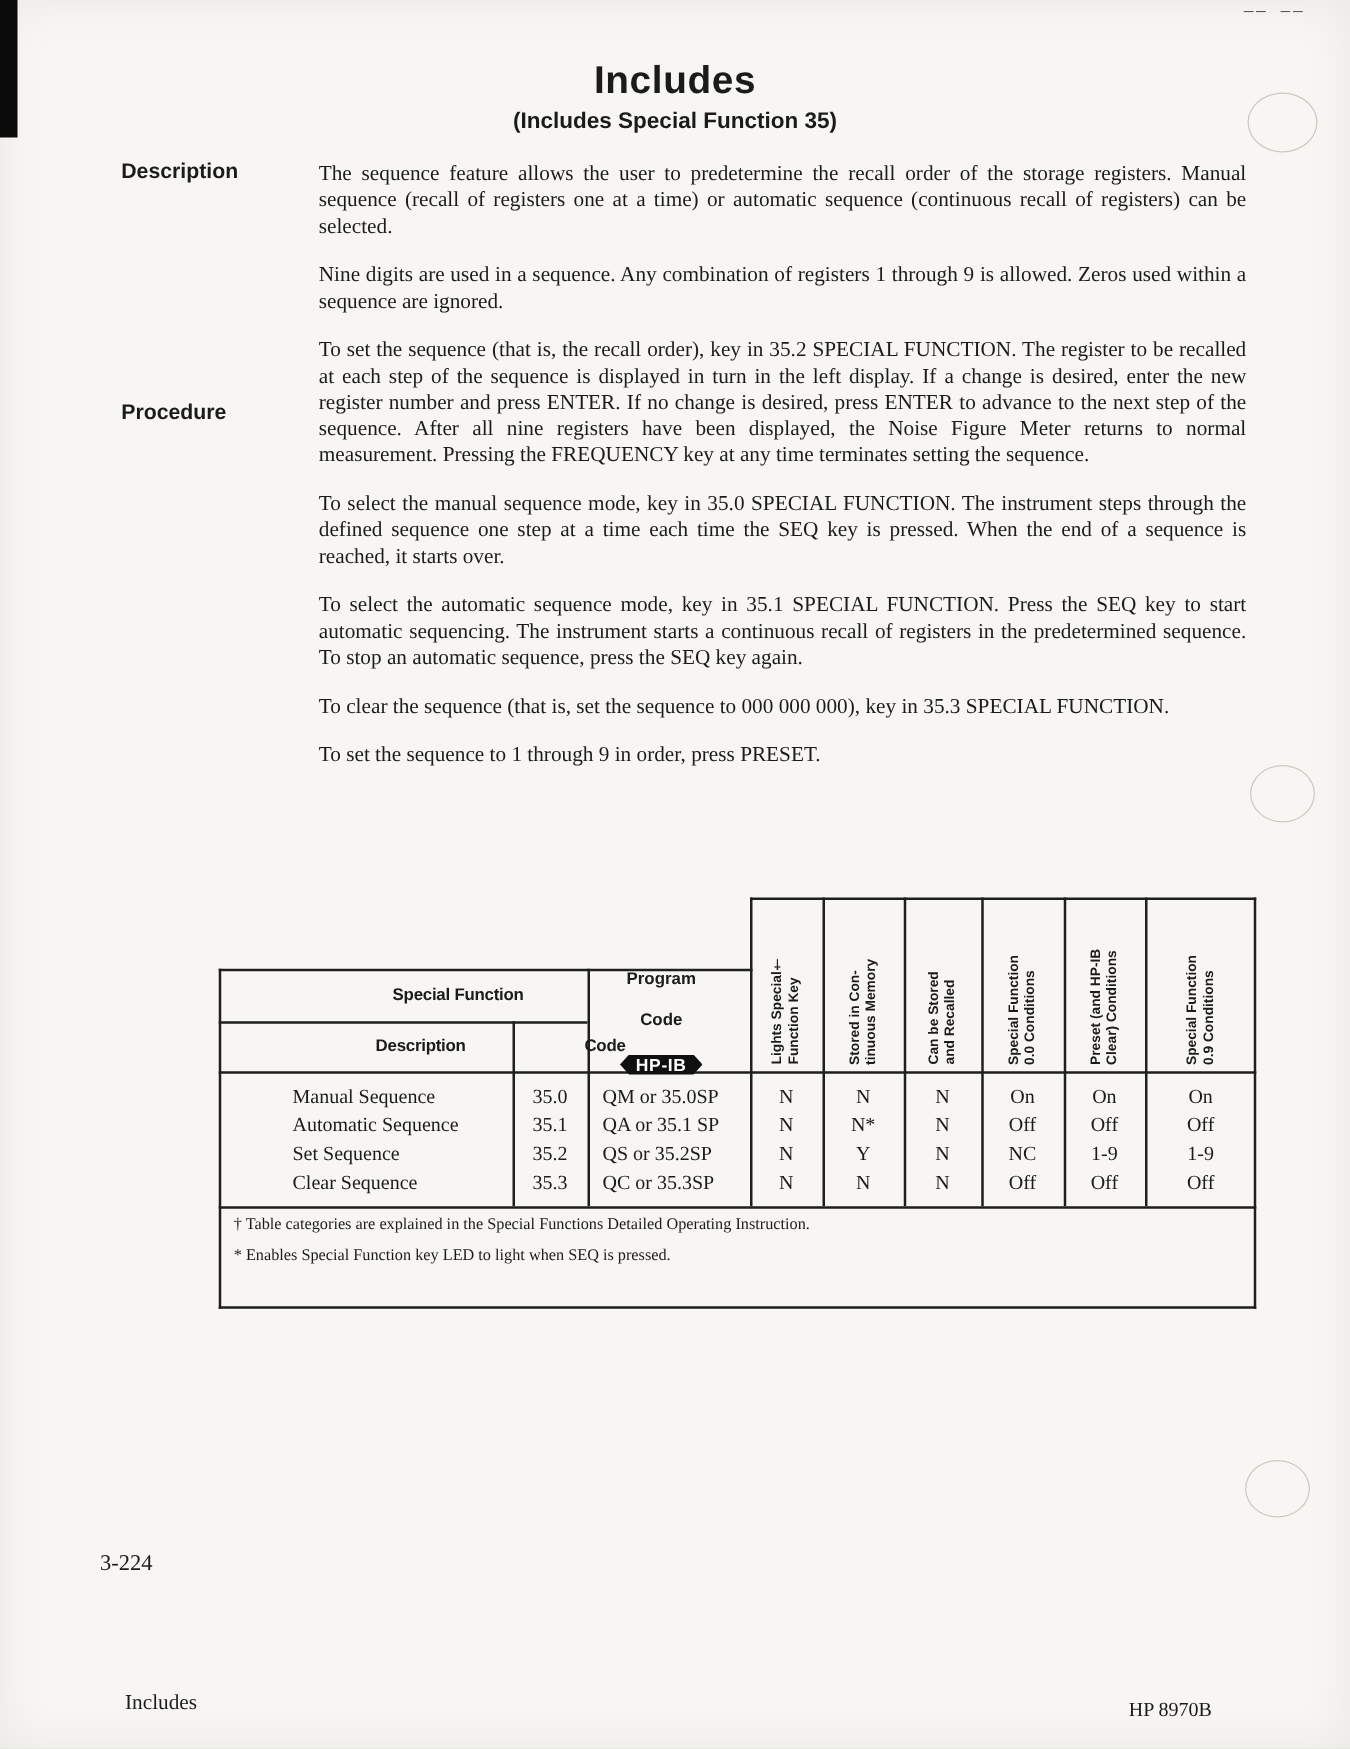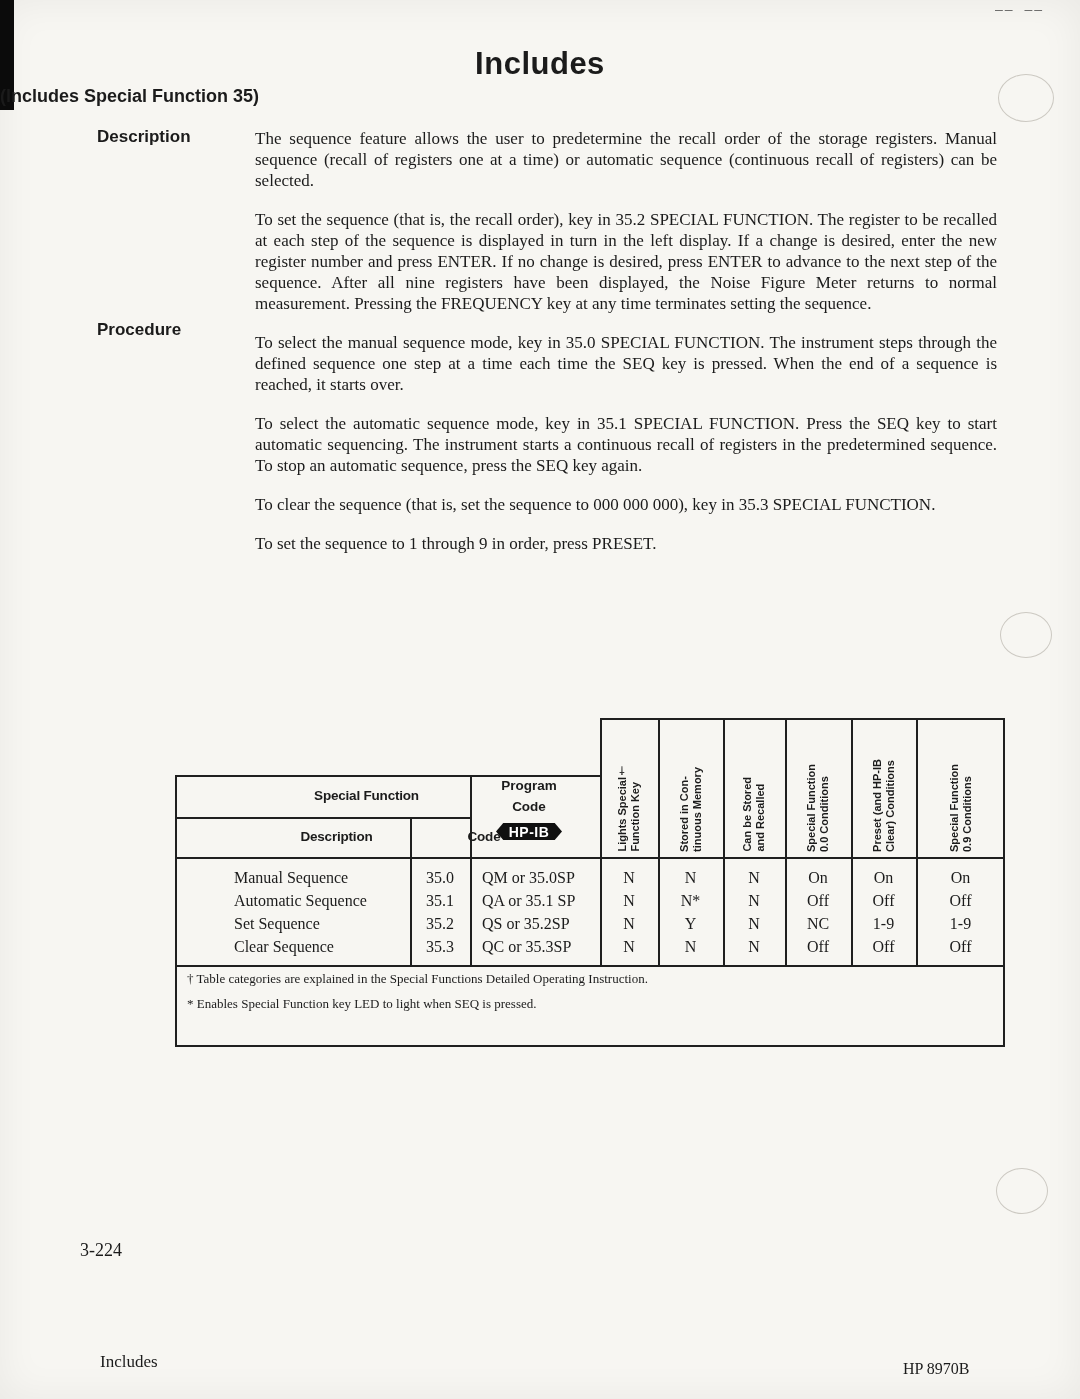--- a/index.html
+++ b/index.html
@@ -10,21 +10,21 @@
     box-shadow: inset 0 0 40px rgba(0,0,0,0.06);
   }
 
   .doc-title {
     position:absolute; left:0; right:0; top:46; top:46px;
     text-align:center; font-family:"Liberation Sans",sans-serif;
     font-weight:bold; font-size:31px; letter-spacing:0.5px;
   }
   .doc-subtitle {
     position:absolute; left:0; right:0; top:86px;
-    text-align:left; font-family:"Liberation Sans",sans-serif;
+    text-align:center; font-family:"Liberation Sans",sans-serif;
     font-weight:bold; font-size:18px;
   }
   .margin-label {
     position:absolute; left:97px;
     font-family:"Liberation Sans",sans-serif; font-weight:bold; font-size:17px;
   }
   .body-col {
     position:absolute; left:255px; top:128px; width:742px;
     font-size:17px; line-height:21px; text-align:justify;
   }
@@ -34,22 +34,22 @@
   .sf-table { position:absolute; left:175px; top:718px; width:830px; height:334px; }
   .ln { position:absolute; background:#1f1f1f; }
   .hcell {
     position:absolute; text-align:center;
     font-family:"Liberation Sans",sans-serif; font-weight:bold; font-size:13.5px;
     letter-spacing:-0.2px;
     margin-left:44px;
   }
   .prog-cell {
     position:absolute; left:295px; top:60px; width:118px; height:78px;
-    display:flex; flex-direction:column; align-items:center; justify-content:flex-start;
-    gap:6px; font-family:"Liberation Sans",sans-serif; font-weight:bold; font-size:13.5px;
+    display:flex; flex-direction:column; align-items:center; justify-content:center;
+    gap:18px; font-family:"Liberation Sans",sans-serif; font-weight:bold; font-size:13.5px;
   }
   .hpib {
     margin-top:3px; width:66px; height:17px; background:#101010; color:#ffffff;
     clip-path:polygon(0% 50%, 11% 0%, 89% 0%, 100% 50%, 89% 100%, 11% 100%);
     display:flex; align-items:center; justify-content:center;
     font-family:"Liberation Sans",sans-serif; font-weight:bold; font-size:14px; letter-spacing:0.5px;
   }
   .rot-cell { position:absolute; top:2px; height:134px; }
   .rot-text {
     position:absolute; bottom:2px; left:50%;
@@ -90,20 +90,21 @@
   <div class="punch" style="left:996px; top:1168px; width:50px; height:44px;"></div>
 
   <div class="doc-title">Includes</div>
   <div class="doc-subtitle">(Includes Special Function 35)</div>
 
   <div class="margin-label" style="top:127px;">Description</div>
   <div class="margin-label" style="top:272px;margin-top:48px;">Procedure</div>
 
   <div class="body-col">
     <p>The sequence feature allows the user to predetermine the recall order of the storage registers. Manual sequence (recall of registers one at a time) or automatic sequence (continuous recall of registers) can be selected.</p>
+    <p>Nine digits are used in a sequence. Any combination of registers 1 through 9 is allowed. Zeros used within a sequence are ignored.</p>
     <p>To set the sequence (that is, the recall order), key in 35.2 SPECIAL FUNCTION. The register to be recalled at each step of the sequence is displayed in turn in the left display. If a change is desired, enter the new register number and press ENTER. If no change is desired, press ENTER to advance to the next step of the sequence. After all nine registers have been displayed, the Noise Figure Meter returns to normal measurement. Pressing the FREQUENCY key at any time terminates setting the sequence.</p>
     <p>To select the manual sequence mode, key in 35.0 SPECIAL FUNCTION. The instrument steps through the defined sequence one step at a time each time the SEQ key is pressed. When the end of a sequence is reached, it starts over.</p>
     <p>To select the automatic sequence mode, key in 35.1 SPECIAL FUNCTION. Press the SEQ key to start automatic sequencing. The instrument starts a continuous recall of registers in the predetermined sequence. To stop an automatic sequence, press the SEQ key again.</p>
     <p>To clear the sequence (that is, set the sequence to 000 000 000), key in 35.3 SPECIAL FUNCTION.</p>
     <p>To set the sequence to 1 through 9 in order, press PRESET.</p>
   </div>
 
   <div class="sf-table">
 
     <div class="ln" style="left:425px; top:0; width:405px; height:2px;"></div>

